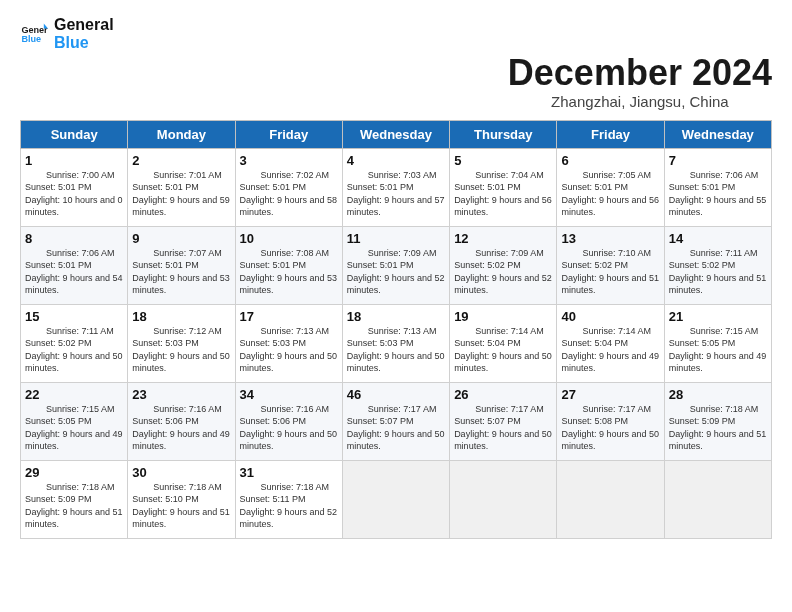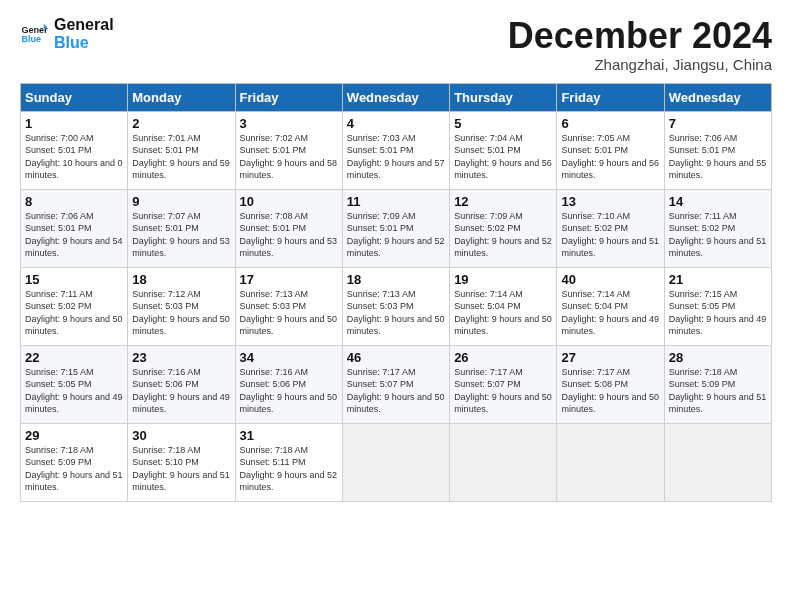--- a/index.html
+++ b/index.html
@@ -23,21 +23,22 @@
     .logo {
       display: flex;
       align-items: center;
       gap: 6px;
     }
     .logo-icon {
       width: 28px;
       height: 28px;
     }
     .title-block {
-      text-align: right;
+      text-align: center;
+      margin-top: 37px;
     }
     .month-title {
       font-size: 36px;
       font-weight: bold;
       color: #1a1a1a;
       line-height: 1.1;
     }
     .location {
       font-size: 15px;
       color: #444;
@@ -46,21 +47,21 @@
       width: 100%;
       border-collapse: collapse;
       table-layout: fixed;
     }
     thead tr th {
       background: #1a6bb5;
       color: #fff;
       font-size: 13px;
       font-weight: bold;
       padding: 6px 4px;
-      text-align: left;
+      text-align: center;
       border: 1px solid #c0c0c0;
     }
     tbody tr td {
       border: 1px solid #d0d0d0;
       vertical-align: top;
       padding: 4px 4px 4px 4px;
       font-size: 9.5px;
       color: #222;
       height: 78px;
       background: #fff;
@@ -72,20 +73,21 @@
       font-size: 13px;
       font-weight: bold;
       color: #111;
       display: block;
       margin-bottom: 1px;
     }
     .cell-text {
       font-size: 9px;
       color: #333;
       line-height: 1.4;
+      margin-left: 21px;
     }
     td.empty {
       background: #f0f0f0 !important;
     }
   </style>
 </head>
 <body>
 
 <div class="container">
   <div class="header-top">

